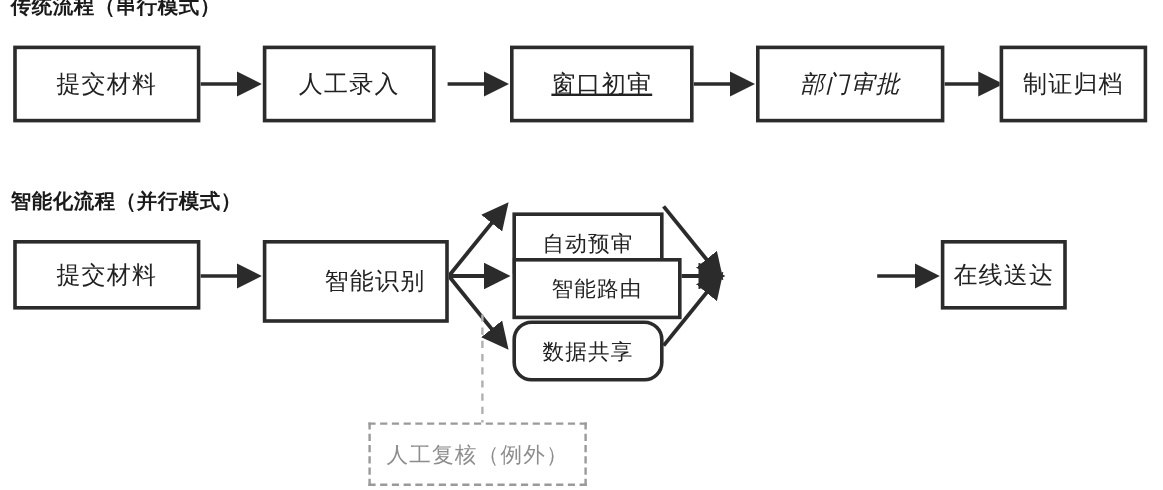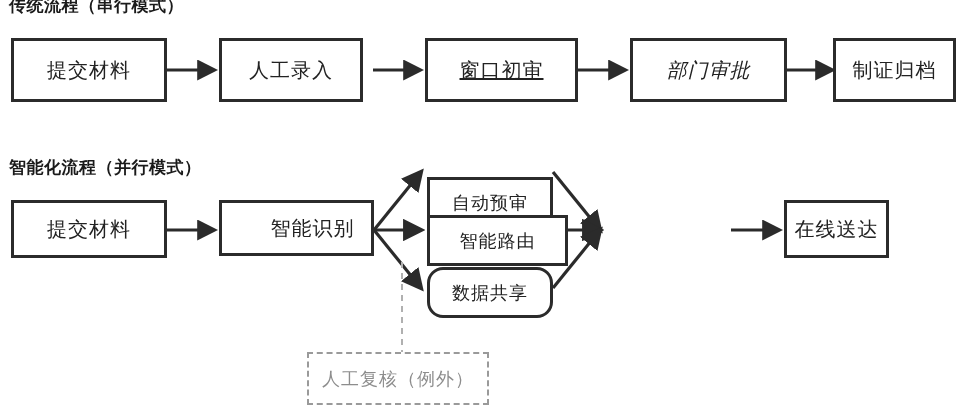--- a/index.html
+++ b/index.html
@@ -118,21 +118,21 @@
   <div class="node" style="left:219px; top:38px; width:144px; height:64px;">人工录入</div>
 
   <div class="node" style="left:425px; top:38px; width:153px; height:64px;text-decoration:underline;">窗口初审</div>
 
   <div class="node" style="left:630px; top:38px; width:157px; height:64px;font-style:italic;">部门审批</div>
 
   <div class="node" style="left:833px; top:38px; width:123px; height:64px;">制证归档</div>
 
   <div class="node" style="left:11px; top:200px; width:156px; height:58px;">提交材料</div>
 
-  <div class="node" style="left:219px; top:200px; width:155px; height:56px;padding-left:32px;">智能识别</div>
+  <div class="node" style="left:219px; top:200px; width:155px; height:69px;padding-left:32px;">智能识别</div>
 
   <div class="node small" style="left:427px; top:140px; width:126px; height:51px;margin-top:37px;">自动预审</div>
 
   <div class="node small" style="left:427px; top:215px; width:141px; height:51px;">智能路由</div>
 
   <div class="node small" style="left:427px; top:267px; width:126px; height:51px;border-radius:16px;">数据共享</div>
 
 
   <div class="node" style="left:784px; top:200px; width:105px; height:58px;">在线送达</div>
 

